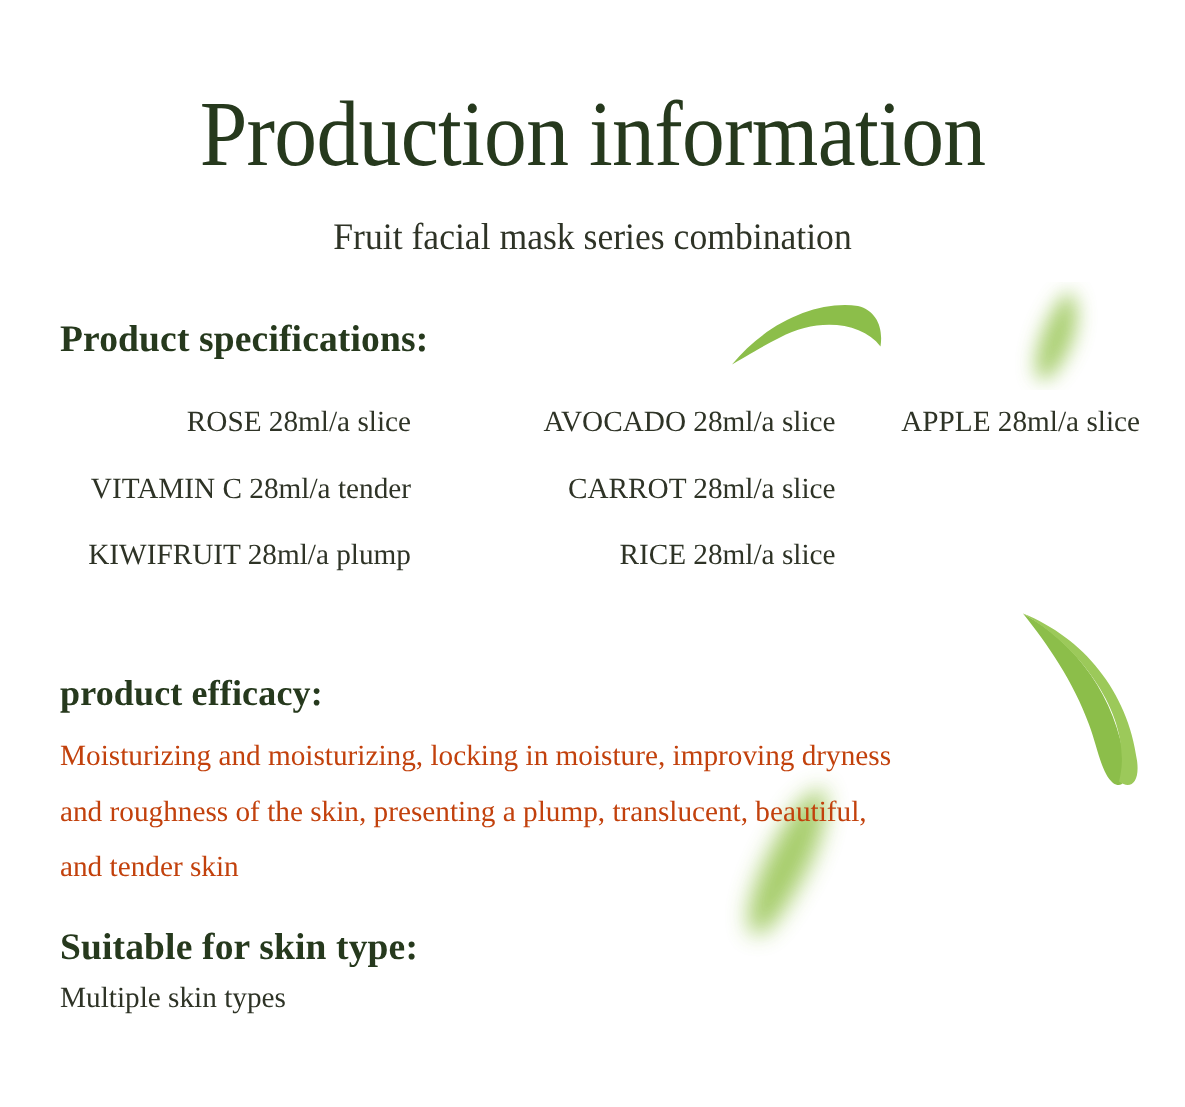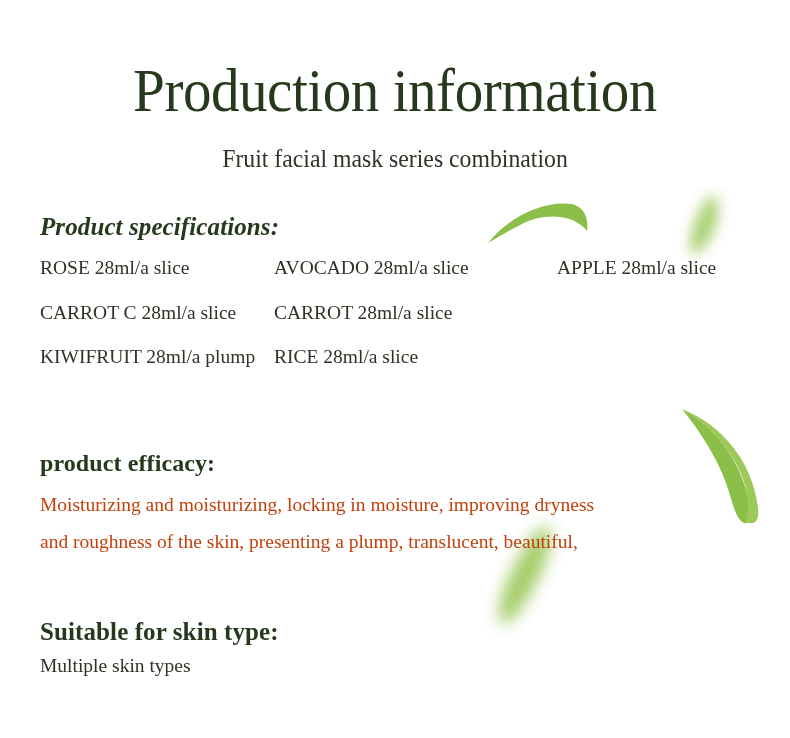--- a/index.html
+++ b/index.html
@@ -70,30 +70,31 @@
 
   .section-heading {
     position: absolute;
     left: 40px;
     color: #26391d;
     font-weight: 700;
     font-size: 25px;
     line-height: 1.2;
     letter-spacing: 0.1px;
   }
-  #heading-specs  { top: 212px; font-style: italic; }
+  #heading-specs  { top: 212px; }
   #heading-efficacy { top: 449px; font-size: 24px; }
   #heading-skin  { top: 617px; }
 
   .spec-table {
     position: absolute;
     left: 40px;
-    top: 258px;
+    top: 272px;
     width: 720px;
     border-collapse: collapse;
+    text-align: right;
   }
   .spec-table td {
     font-size: 19.5px;
     line-height: 1;
     color: #2e3326;
     padding: 0 0 25px 0;
     vertical-align: top;
     white-space: nowrap;
   }
   .spec-table td.c1 { width: 234px; }
@@ -165,37 +166,38 @@
     <div class="section-heading" id="heading-specs">Product specifications:</div>
 
     <table class="spec-table">
       <tbody>
         <tr>
           <td class="c1">ROSE 28ml/a slice</td>
           <td class="c2">AVOCADO 28ml/a slice</td>
           <td class="c3">APPLE 28ml/a slice</td>
         </tr>
         <tr>
-          <td class="c1">CARROT C 28ml/a slice</td>
+          <td class="c1">VITAMIN C 28ml/a tender</td>
           <td class="c2">CARROT 28ml/a slice</td>
           <td class="c3"></td>
         </tr>
         <tr>
           <td class="c1">KIWIFRUIT 28ml/a plump</td>
           <td class="c2">RICE 28ml/a slice</td>
           <td class="c3"></td>
         </tr>
       </tbody>
     </table>
 
     <div class="section-heading" id="heading-efficacy">product efficacy:</div>
 
     <div class="efficacy-body">
       <span class="ln">Moisturizing and moisturizing, locking in moisture, improving dryness</span>
       <span class="ln">and roughness of the skin, presenting a plump, translucent, beautiful,</span>
+      <span class="ln">and tender skin</span>
     </div>
 
     <div class="section-heading" id="heading-skin">Suitable for skin type:</div>
 
     <div class="skin-body">Multiple skin types</div>
 
   </div>
 </div>
 
 </body></html>

